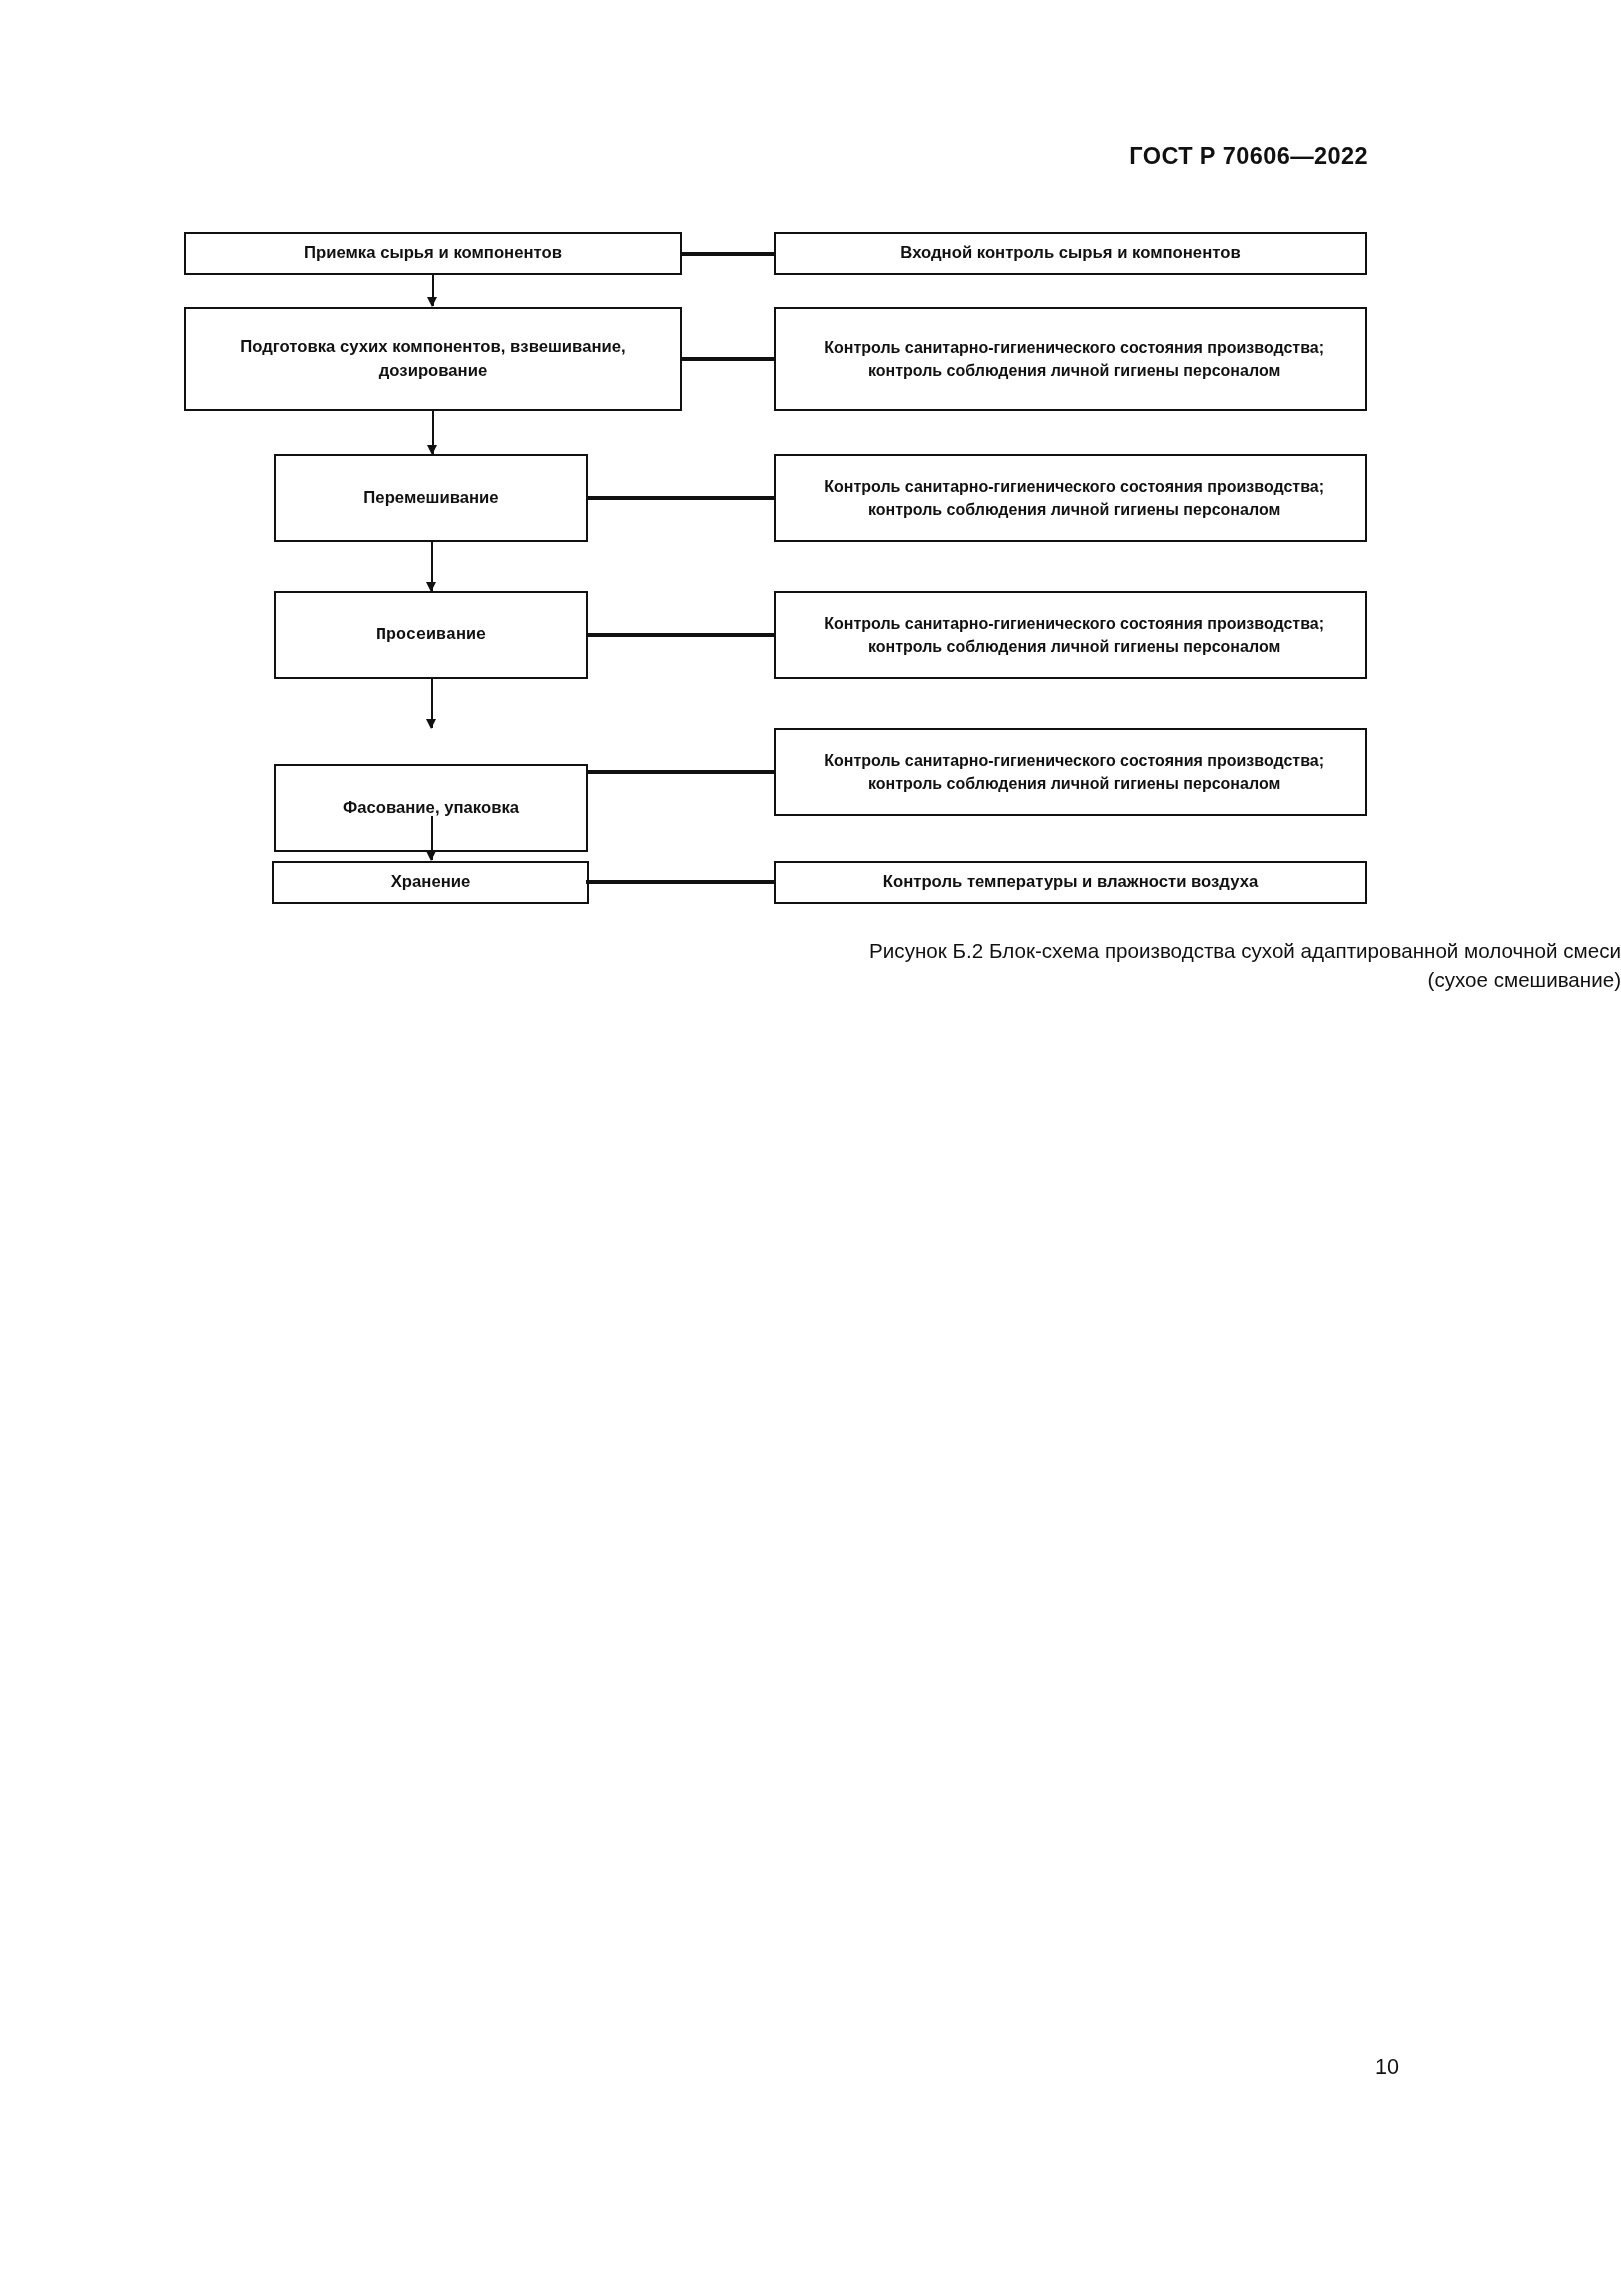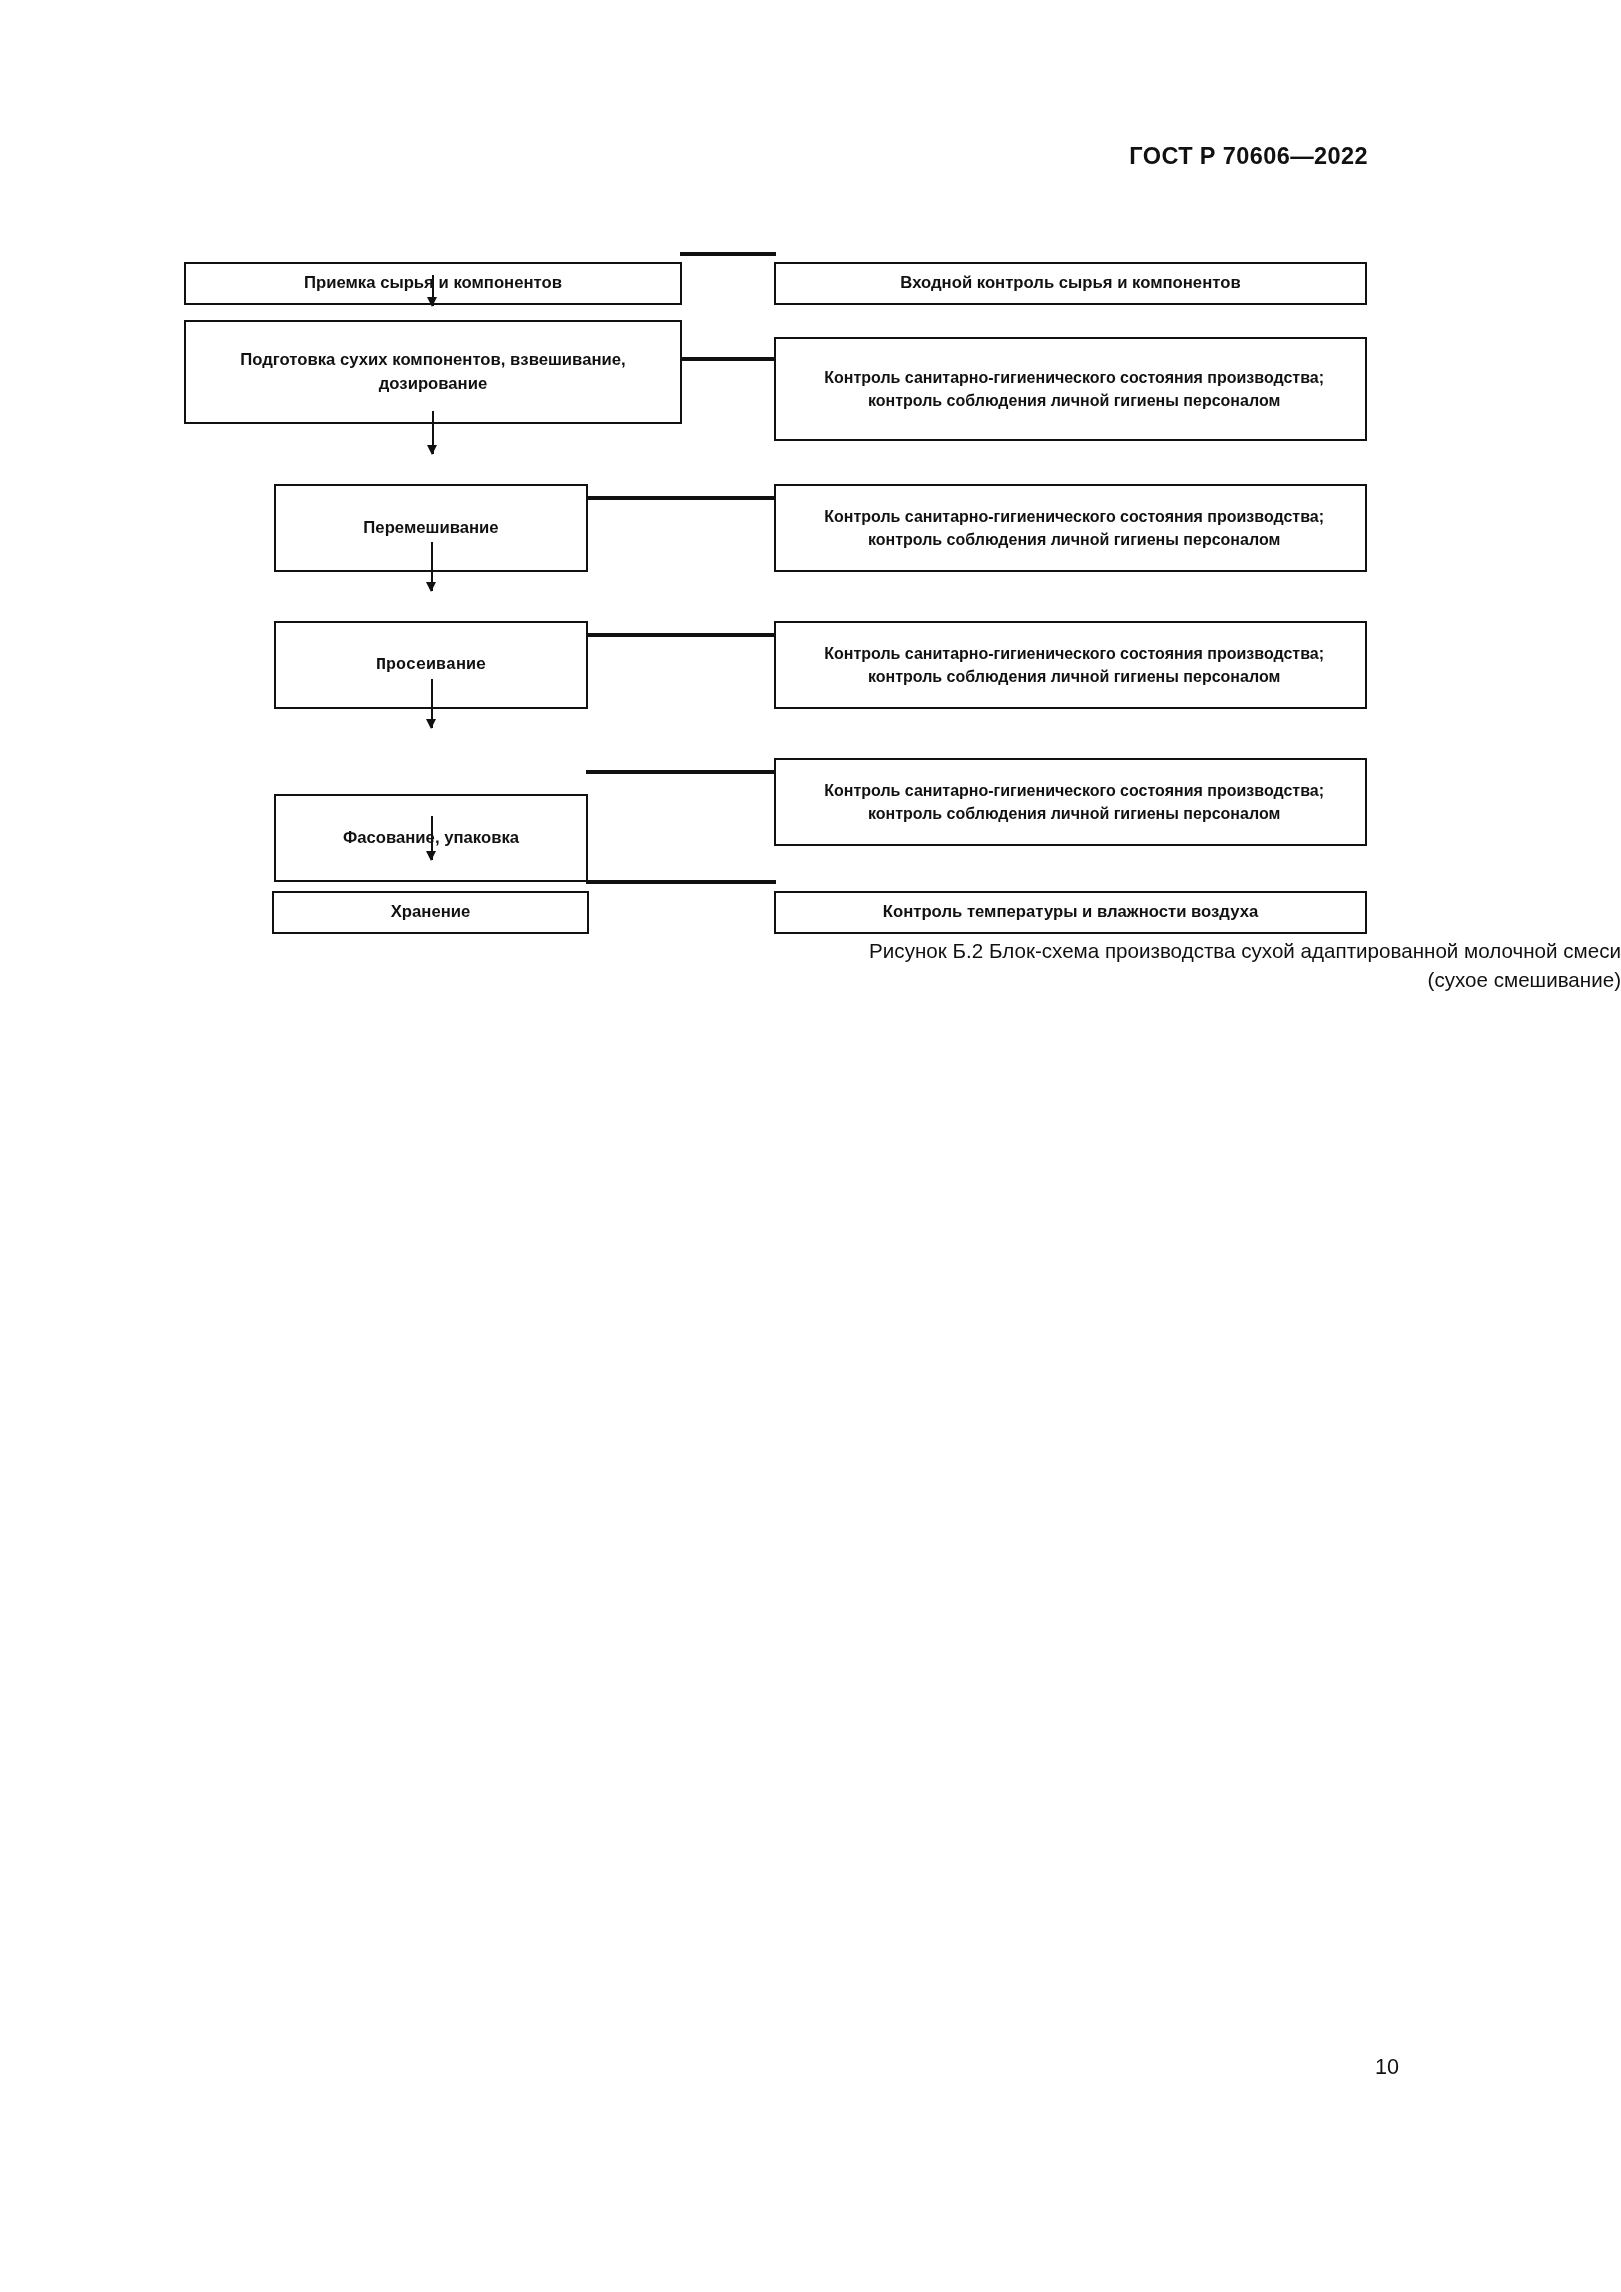--- a/index.html
+++ b/index.html
@@ -42,27 +42,26 @@
     border: 2.9px solid #111111;
     background: #ffffff;
     display: flex;
     align-items: center;
     justify-content: center;
     text-align: center;
     font-weight: bold;
     font-size: 16.7px;
     line-height: 1.45;
     padding: 2px 7.8px;
-    margin-top: 30px;
   }
   .node.small { font-size: 16px; padding-left: 15px; }
 
   
   #n-accept   { left: 184px; top: 232px;  width: 498px; height: 43px; }
-  #n-prepare  { left: 184px; top: 290px;  width: 498px; height: 104px; }
+  #n-prepare  { left: 184px; top: 307px;  width: 498px; height: 104px; }
   #n-mix      { left: 274px; top: 454px;  width: 314px; height: 88px; }
   #n-sift     { left: 274px; top: 591px;  width: 314px; height: 88px; font-family: Liberation Mono, monospace; }
   #n-pack     { left: 274px; top: 764px;  width: 314px; height: 88px; }
   #n-store    { left: 272px; top: 861px;  width: 317px; height: 43px; }
 
   
   #c-accept   { left: 774px; top: 232px;  width: 593px; height: 43px; }
   #c-prepare  { left: 774px; top: 307px;  width: 593px; height: 104px; }
   #c-mix      { left: 774px; top: 454px;  width: 593px; height: 88px; }
   #c-sift     { left: 774px; top: 591px;  width: 593px; height: 88px; }

